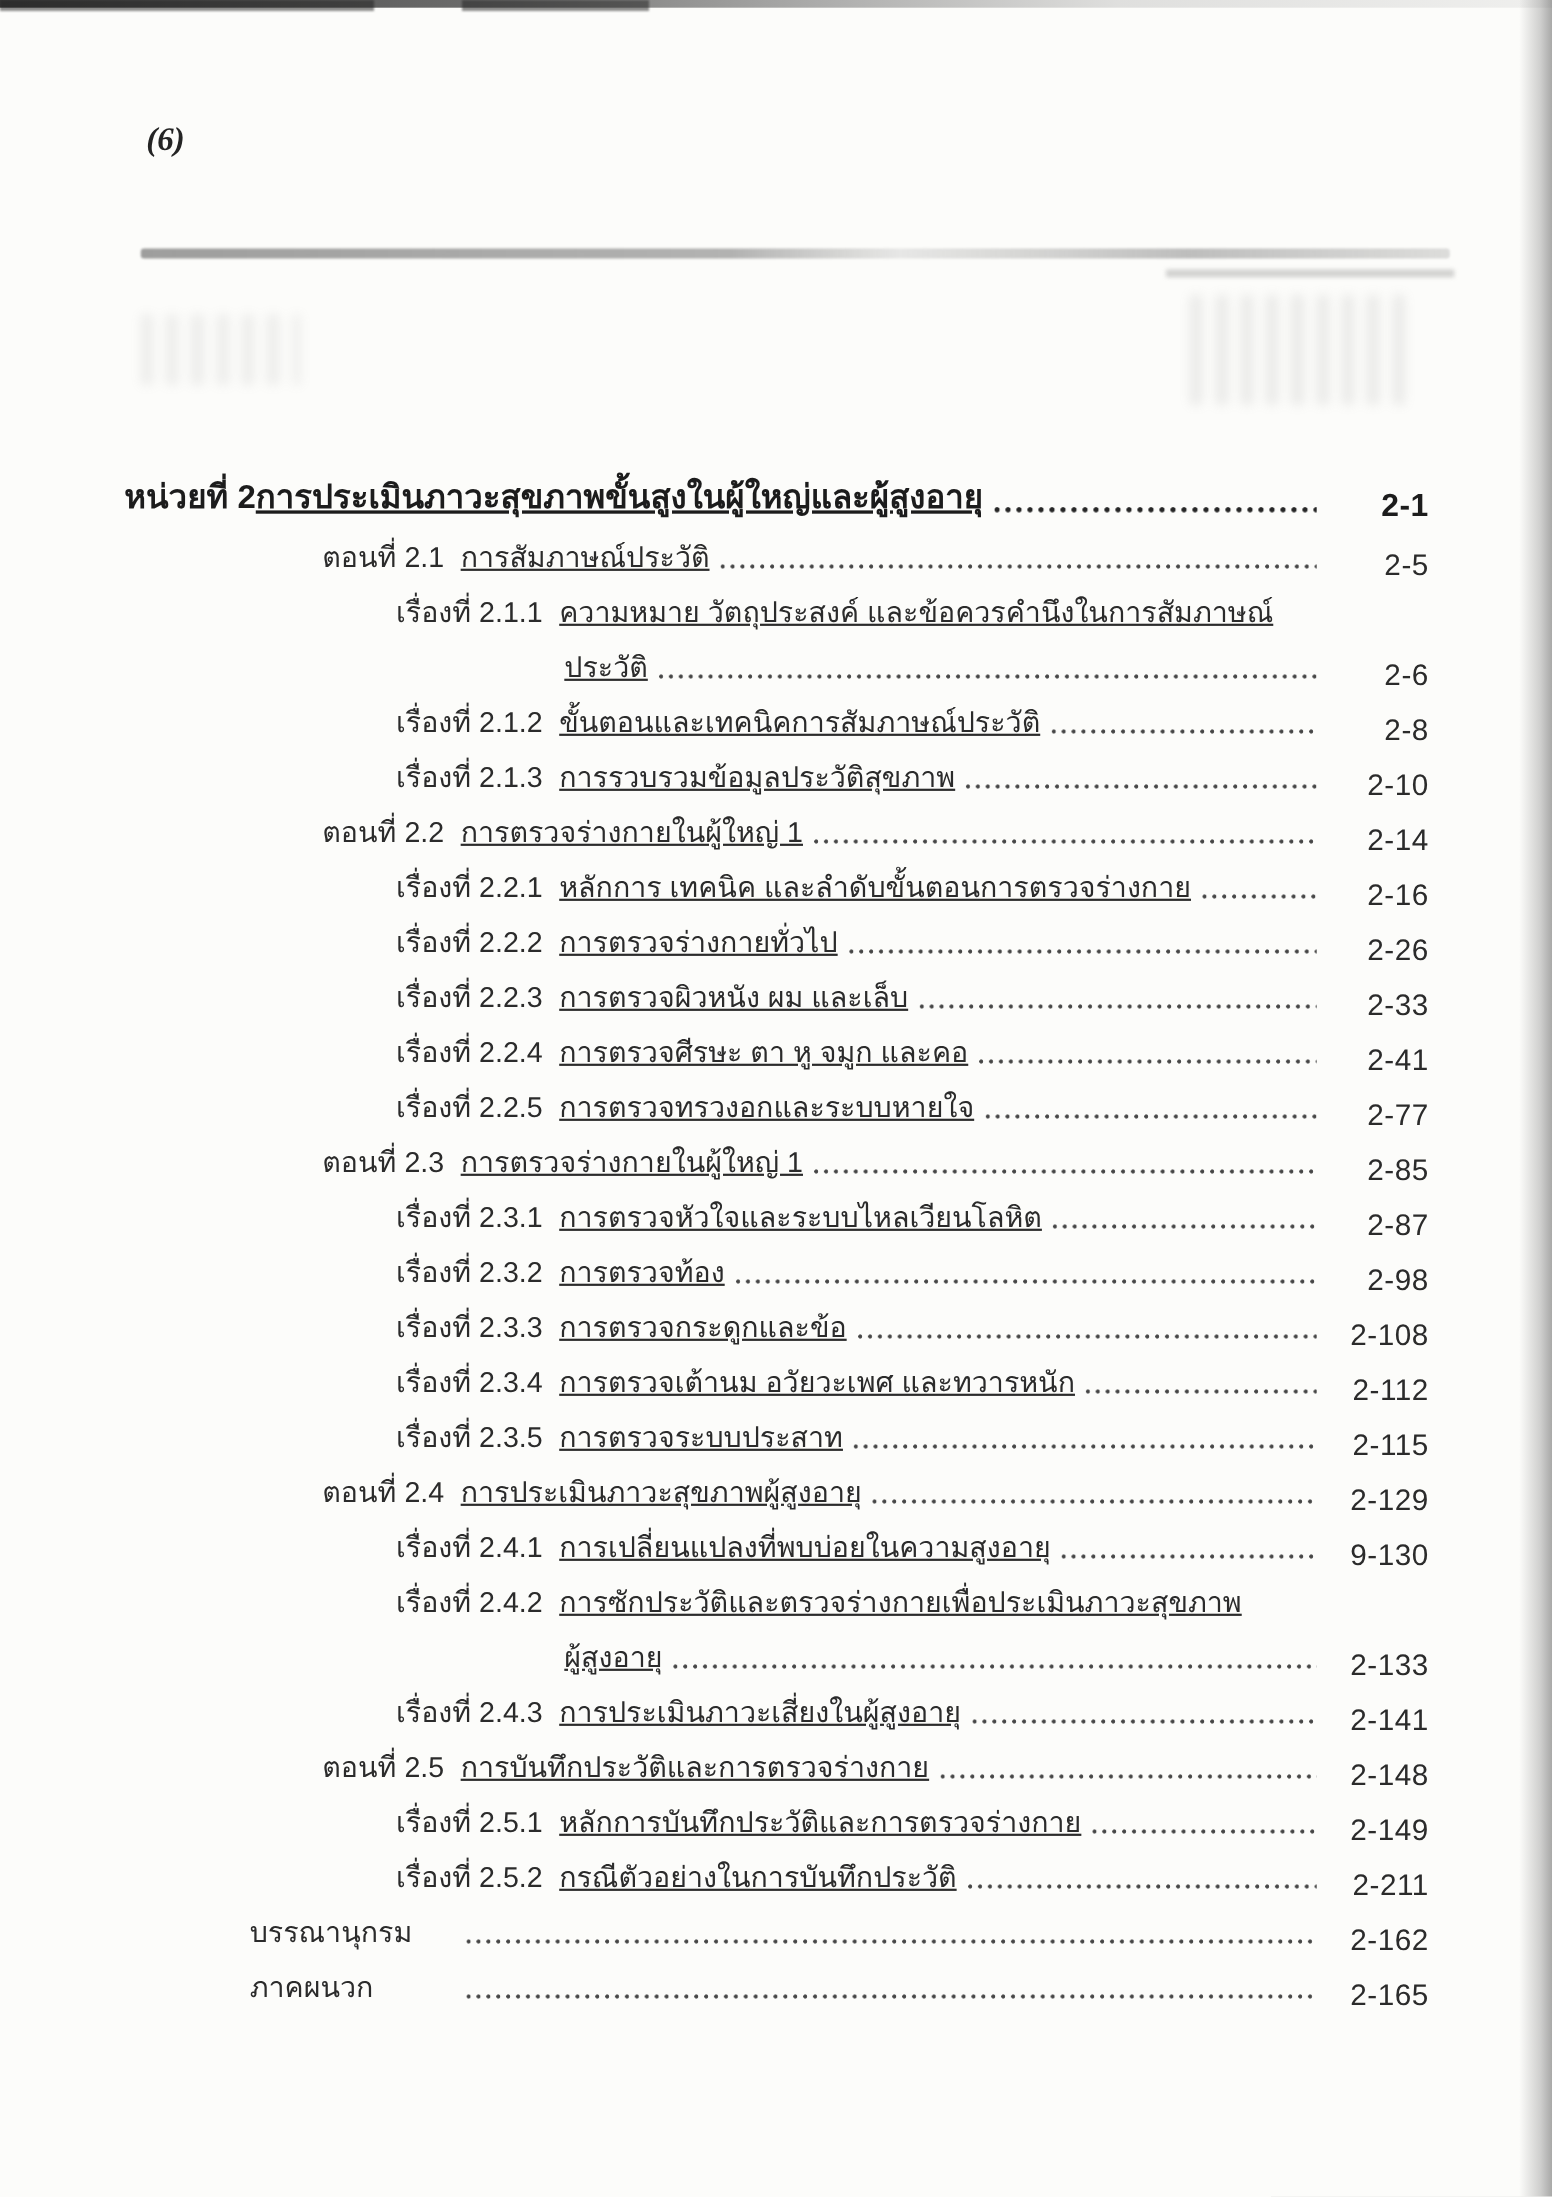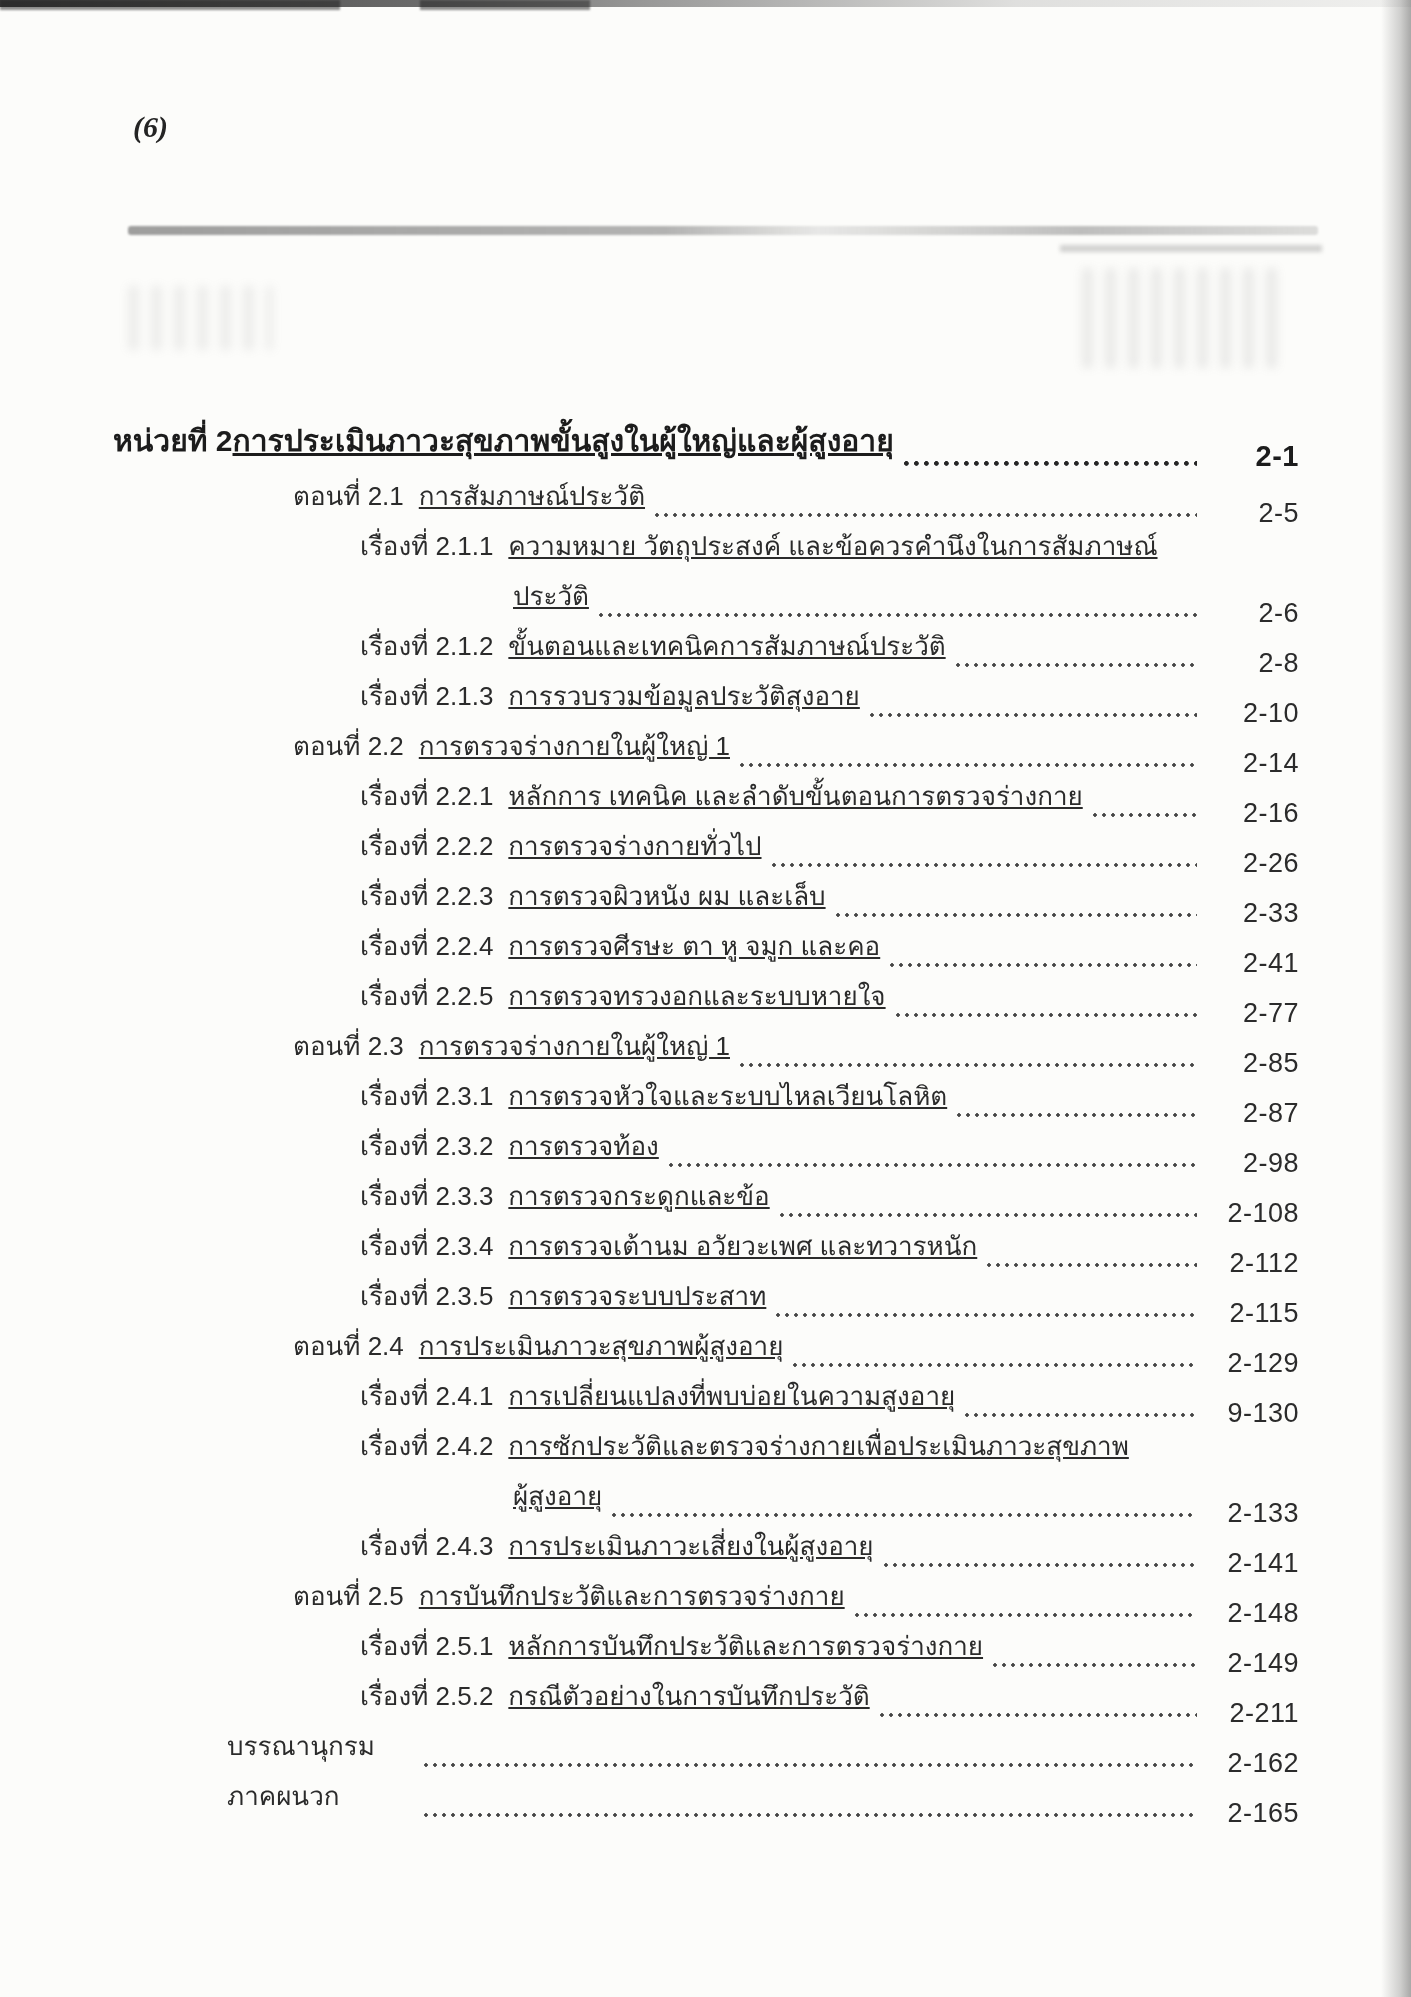--- a/index.html
+++ b/index.html
@@ -41,21 +41,21 @@
   .ghost.g-right{left:1082px;top:268px;width:195px;height:100px;opacity:.17;}
 
   .folio{
     position:absolute;left:133px;top:110px;
     font-family:"Liberation Serif","DejaVu Serif",serif;
     font-style:italic;font-weight:bold;font-size:30px;color:#242424;
   }
 
   
   .toc{position:absolute;left:113px;top:424px;width:1186px;}
-  .row{display:flex;height:50px;font-size:26px;line-height:1.15;white-space:nowrap;}
+  .row{display:flex;align-items:center;height:50px;font-size:26px;line-height:1.15;white-space:nowrap;}
   .row .prefix{margin-right:15px;flex:0 0 auto;}
   .row .title{flex:0 0 auto;text-decoration:underline;}
   .leader{
     flex:1 1 auto;align-self:flex-end;height:4px;
     margin:0 10px 15px 10px;
     background-image:radial-gradient(circle at 2px 2px,#454545 1.5px,transparent 2.1px);
     background-size:9px 4px;background-repeat:repeat-x;
   }
   .pageno{flex:0 0 92px;text-align:right;font-size:27px;letter-spacing:.5px;margin-top:16px;}
 
@@ -115,21 +115,21 @@
 
     <div class="row lvl-topic">
       <span class="prefix">เรื่องที่ 2.1.2</span>
       <span class="title">ขั้นตอนและเทคนิคการสัมภาษณ์ประวัติ</span>
       <span class="leader"></span>
       <span class="pageno">2-8</span>
     </div>
 
     <div class="row lvl-topic">
       <span class="prefix">เรื่องที่ 2.1.3</span>
-      <span class="title">การรวบรวมข้อมูลประวัติสุงอาย</span>
+      <span class="title">การรวบรวมข้อมูลประวัติสุขภาพ</span>
       <span class="leader"></span>
       <span class="pageno">2-10</span>
     </div>
 
     <div class="row lvl-section">
       <span class="prefix">ตอนที่ 2.2</span>
       <span class="title">การตรวจร่างกายในผู้ใหญ่ 1</span>
       <span class="leader"></span>
       <span class="pageno">2-14</span>
     </div>

